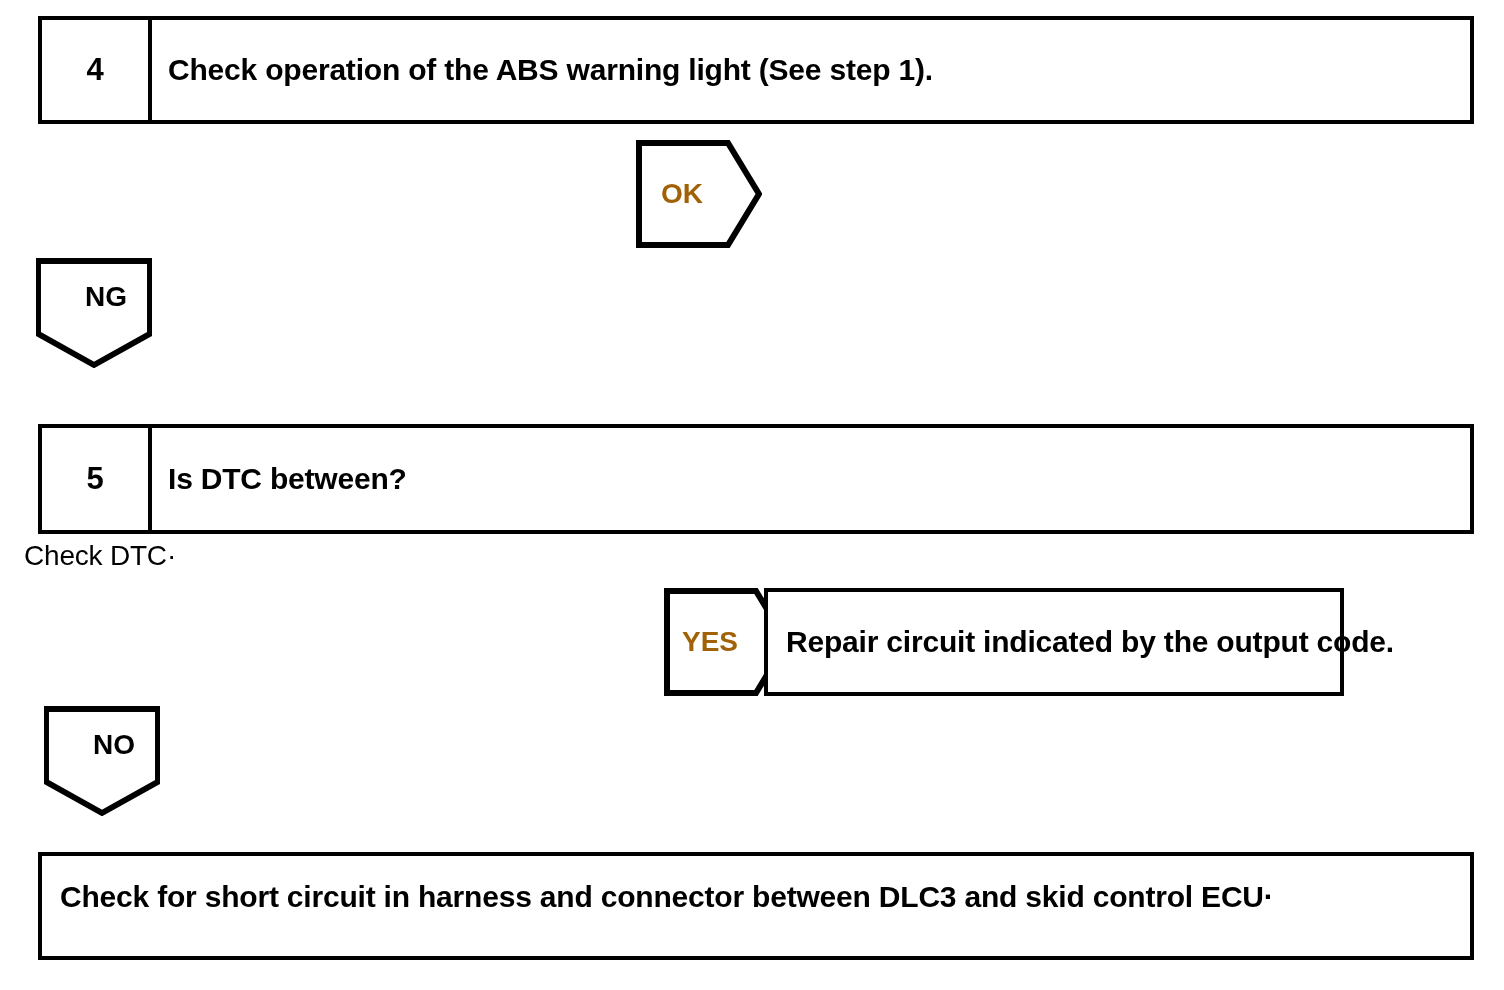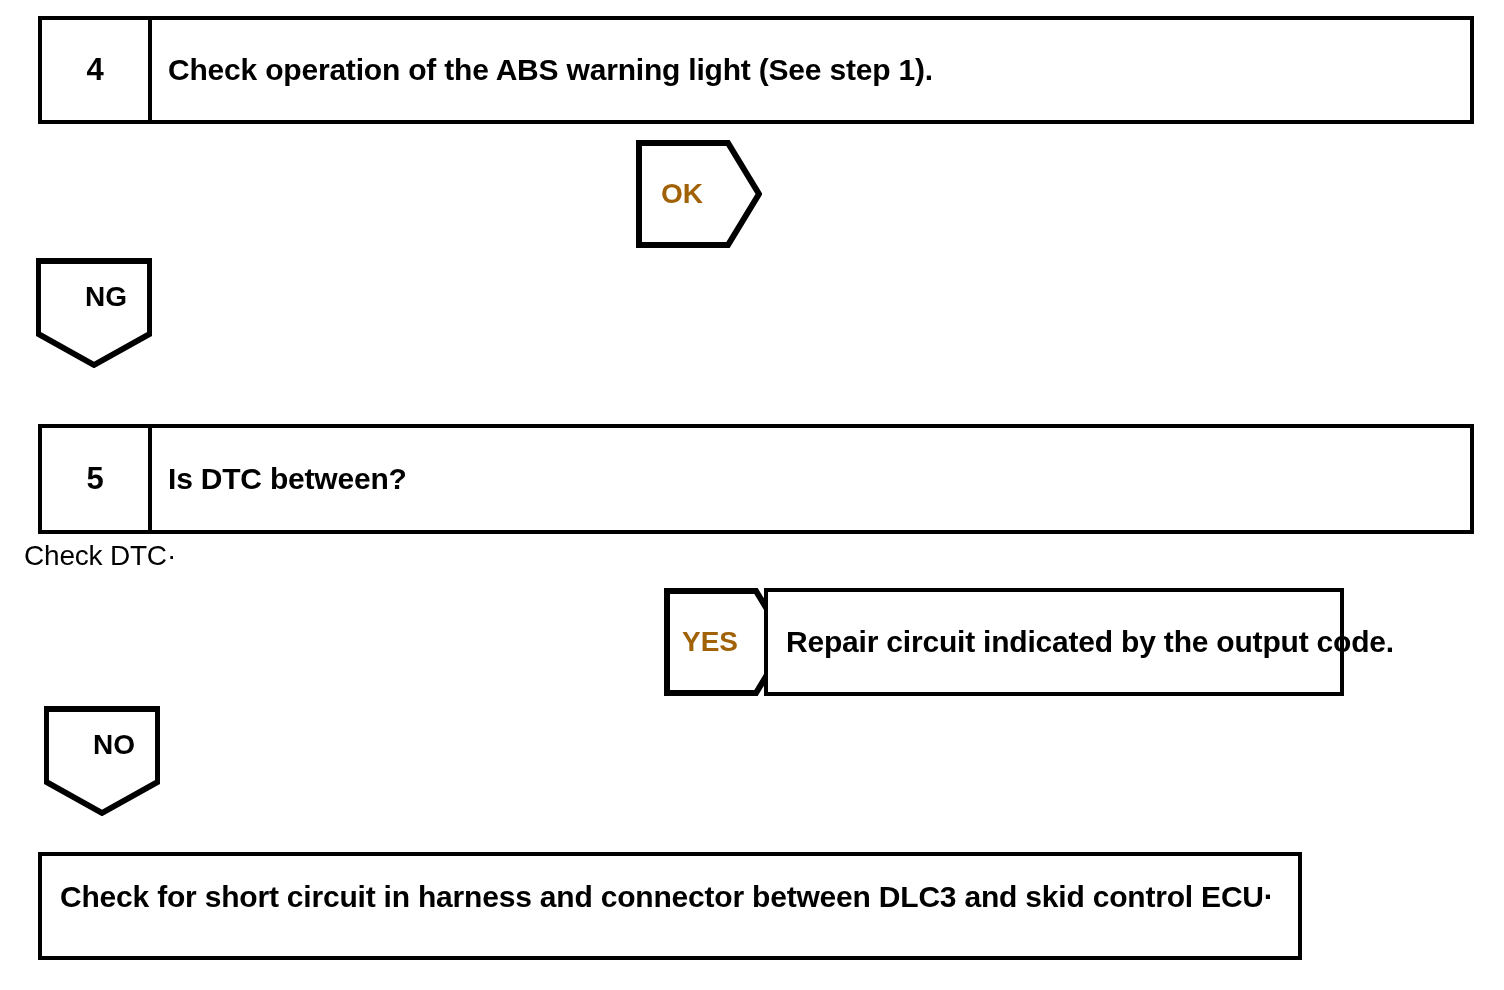--- a/index.html
+++ b/index.html
@@ -170,15 +170,15 @@
 
   <div class="result-box" style="left:764px; top:588px; width:580px; height:108px;">Repair circuit indicated by the output code.</div>
 
   <div class="arrow-down" style="left:36px; top:706px;margin-left:8px;">
     <svg viewBox="0 0 140 110" preserveAspectRatio="none">
       <polygon points="3,3 137,3 137,76 70,107 3,76" fill="#ffffff" stroke="#000000" stroke-width="6" stroke-linejoin="miter"></polygon>
     </svg>
     <div class="arrow-label">NO</div>
   </div>
 
-  <div class="result-box" style="left:38px; top:852px; width:1264px; height:108px; align-items:flex-start; padding-top:24px;">Check for short circuit in harness and connector between DLC3 and skid control ECU·</div>
+  <div class="result-box" style="left:38px; top:852px; width:1436px; height:108px; align-items:flex-start; padding-top:24px;">Check for short circuit in harness and connector between DLC3 and skid control ECU·</div>
 
 </div>
 
 </body></html>

